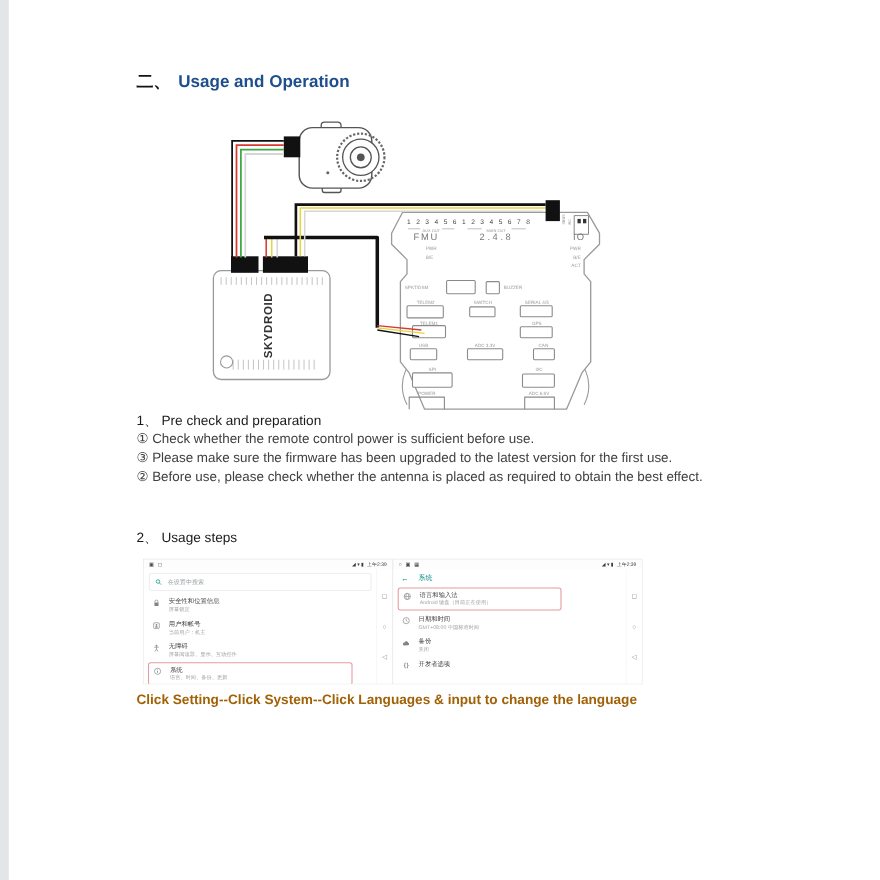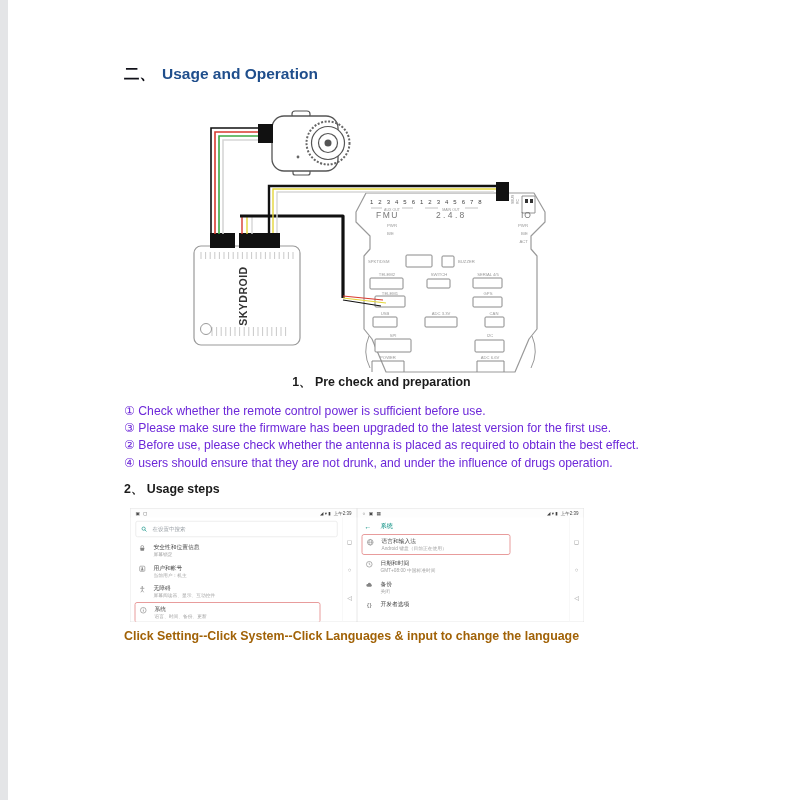--- a/index.html
+++ b/index.html
@@ -4,23 +4,23 @@
 <style>
   html,body{margin:0;padding:0;background:#fff;}
   #page{width:676px;height:800px;position:relative;background:#ffffff;overflow:hidden;
         font-family:"Liberation Sans","DejaVu Sans",sans-serif;color:#1b1b1b;}
   .abs{position:absolute;}
   #leftstrip{position:absolute;left:0;top:0;width:8px;height:800px;background:#e4e5e7;}
   #heading{left:124px;top:64px;font-size:15.5px;font-weight:bold;}
   #heading .hp{color:#101018;}
   #heading .ht{color:#1f4e8c;margin-left:7px;}
   #precheck{left:124px;top:374px;}
-  #precheck .t{font-weight:bold;font-size:12.4px;margin-bottom:12px;text-align:center;}
-  #precheck .i{font-size:12.2px;line-height:17.2px;white-space:nowrap;color:#6d28d9;}
-  #usage{left:124px;top:481px;font-weight:bold;font-size:12.4px;}
+  #precheck .t{font-weight:normal;font-size:12.4px;margin-bottom:0;}
+  #precheck .i{font-size:12.2px;line-height:17.2px;white-space:nowrap;color:#404040;}
+  #usage{left:124px;top:481px;font-weight:normal;font-size:12.4px;}
   #caption{left:124px;top:629px;font-size:12.4px;font-weight:600;color:#a16207;}
 
   
   .phone{position:absolute;top:508px;width:227px;height:114px;}
   #phoneL{left:130px;} #phoneR{left:357px;}
   .pscale{width:454px;height:228px;transform:scale(.5);transform-origin:0 0;background:#fdfdfd;
           border:1px solid #e2e2e2;box-sizing:border-box;position:relative;overflow:hidden;}
   .sbar{height:18px;display:flex;justify-content:space-between;align-items:center;padding:0 10px;
         font-size:9.5px;color:#4a4a4a;}
   .sbar .sl{letter-spacing:2px;}
@@ -152,21 +152,20 @@
       <path d="M137,133 V92 H354" stroke="#d6d6d6" stroke-width="1.4"></path>
       <rect x="356" y="82" width="13" height="19" fill="#111"></rect>
     </g>
   </svg>
 
   <div id="precheck" class="abs">
     <div class="t">1、 Pre check and preparation</div>
     <div class="i">① Check whether the remote control power is sufficient before use.</div>
     <div class="i">③ Please make sure the firmware has been upgraded to the latest version for the first use.</div>
     <div class="i">② Before use, please check whether the antenna is placed as required to obtain the best effect.</div>
-    <div class="i">④ users should ensure that they are not drunk, and under the influence of drugs operation.</div>
   </div>
 
   <div id="usage" class="abs">2、 Usage steps</div>
 
   <div id="phoneL" class="phone">
     <div class="pscale">
       <div class="sbar">
         <span class="sl">▣ ◻</span>
         <span class="sr">
           <span>◢ ▾ ▮</span>

